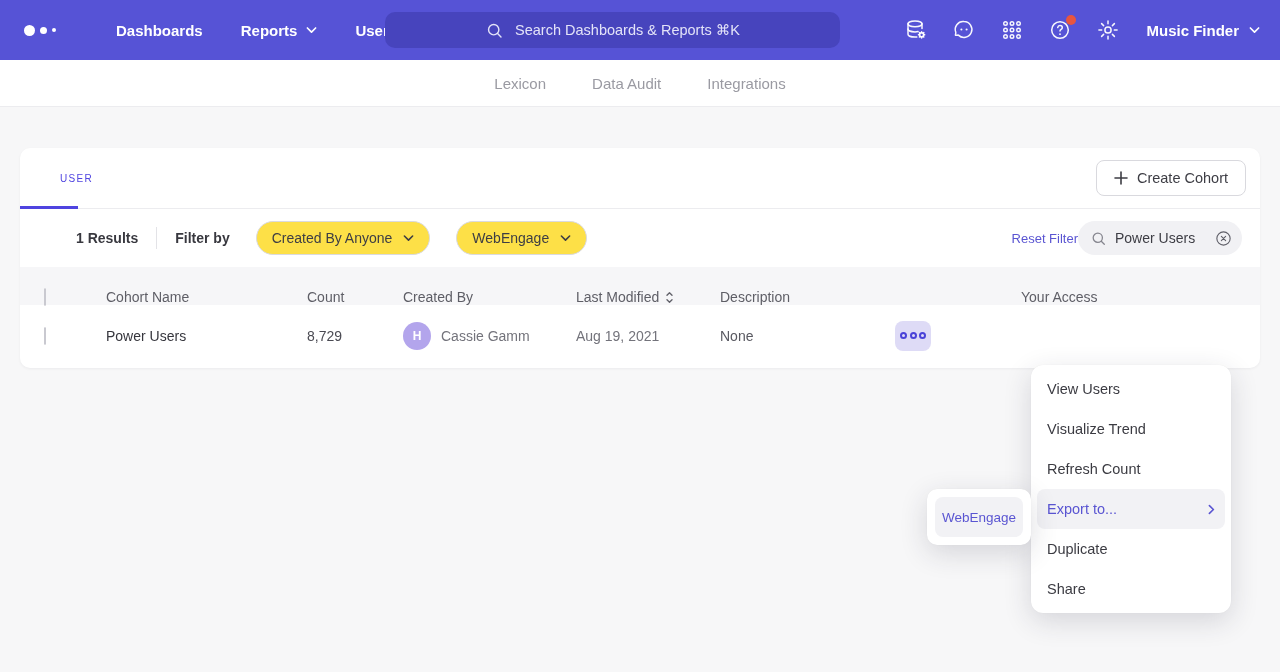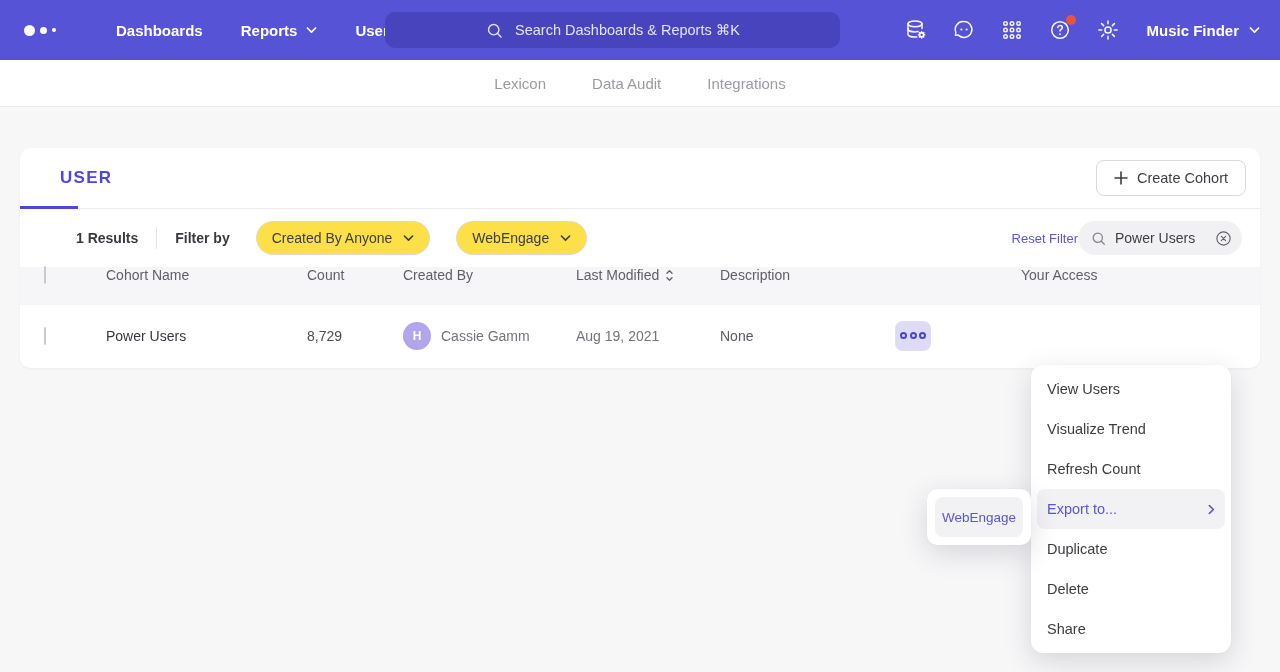--- a/index.html
+++ b/index.html
@@ -39,21 +39,21 @@
     font-size:15px; color:#9a9aa2; cursor:pointer; }
   .tab.active { color:#2e2e35; font-weight:500; }
   .tab.active::after { content:""; position:absolute; left:6px; right:6px; bottom:0; height:4px;
     background:var(--accent,#4f44e0); }
 
   
   .card { position:absolute; left:20px; top:148px; width:1240px; height:220px; background:#fff;
     border-radius:10px; box-shadow:0 1px 3px rgba(20,20,40,.05); }
   .card-head { position:relative; height:61px; border-bottom:1px solid #ececef;
     display:flex; align-items:center; justify-content:space-between; padding:0 14px 0 40px; }
-  .user-tab { font-size:17px; font-weight:700; letter-spacing:1.3px; color:var(--accent,#4f44e0); cursor:pointer; }
+  .user-tab { font-size:10px; font-weight:400; letter-spacing:1.3px; color:var(--accent,#4f44e0); cursor:pointer; }
   .user-tab-underline { position:absolute; left:0; bottom:-1px; width:58px; height:3px; background:var(--accent,#4f44e0); }
   .create-btn { height:36px; padding:0 17px; display:flex; align-items:center; gap:9px;
     background:#fff; border:1px solid #d9d9de; border-radius:8px;
     font-family:inherit; font-size:14.5px; font-weight:500; color:#3d3d44; cursor:pointer; }
 
   
   .filter-bar { height:58px; display:flex; align-items:center; padding:0 18px 0 56px; }
   .results { font-size:14px; font-weight:700; color:#38383f; }
   .vdiv { width:1px; height:22px; background:#e3e3e7; margin:0 18px; }
   .filter-by { font-size:14px; font-weight:600; color:#38383f; }
@@ -62,21 +62,21 @@
     font-family:inherit; font-size:14px; font-weight:500; color:#3d3d44; cursor:pointer; }
   .fspacer { flex:1; }
   .reset-link { font-size:13px; color:var(--link,#5a55d2); cursor:pointer; }
   .search-pill { width:164px; height:34px; background:#f1f1f4; border-radius:17px;
     display:flex; align-items:center; gap:8px; padding:0 9px 0 12px; }
   .search-pill input { flex:1; min-width:0; border:none; outline:none; background:transparent;
     font-family:inherit; font-size:14px; color:#3d3d44; }
   .muted-ic { color:#85858e; }
 
   
-  .thead { height:38px; background:#f6f6f8; display:flex; align-items:flex-start;
+  .thead { height:38px; background:#f6f6f8; display:flex; align-items:flex-end;
     font-size:14px; color:#5e5e66; }
   .trow { height:61px; display:flex; align-items:center; font-size:14px; }
   .col-select { width:86px; padding-left:24px; }
   .col-name { width:201px; }
   .col-count { width:96px; }
   .col-created { width:173px; }
   .col-modified { width:144px; }
   .col-desc { width:301px; }
   .col-access { width:175px; }
   .col-actions { width:64px; display:flex; justify-content:flex-start; }
@@ -320,19 +320,18 @@
   <div class="menu-item">Refresh Count</div>
   <div class="menu-item active">
     <span>Export to...</span>
     <span>
       <svg width="7" height="11" viewBox="0 0 8 12">
           <path d="M1.6 1.5 L6.2 6 L1.6 10.5" fill="none" stroke="#5a55d2" stroke-width="1.8" stroke-linecap="round" stroke-linejoin="round"></path>
         </svg>
     </span>
   </div>
   <div class="menu-item">Duplicate</div>
-  <div class="menu-item">Delete</div>
   <div class="menu-item">Share</div>
 </div>
 
 <div class="submenu">
   <div class="submenu-item">WebEngage</div>
 </div>
 
 </body></html>

